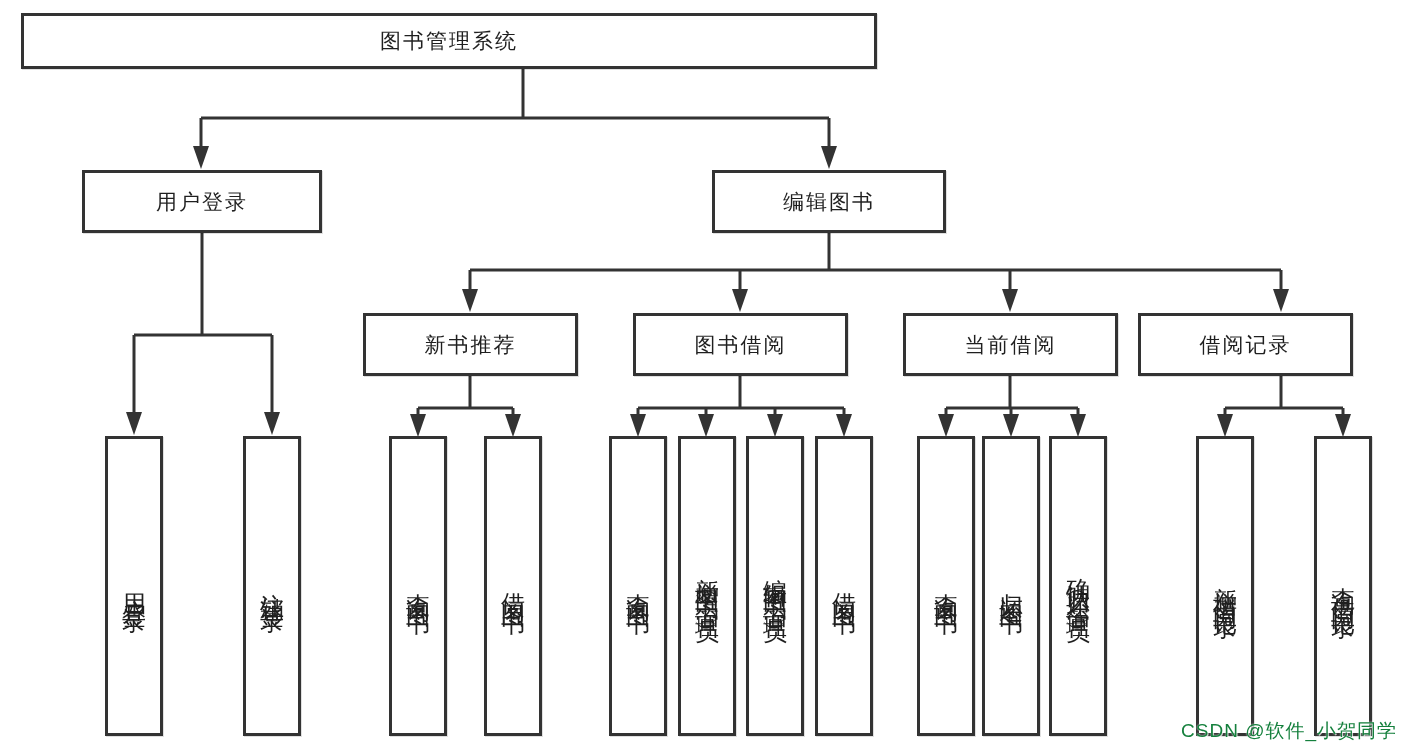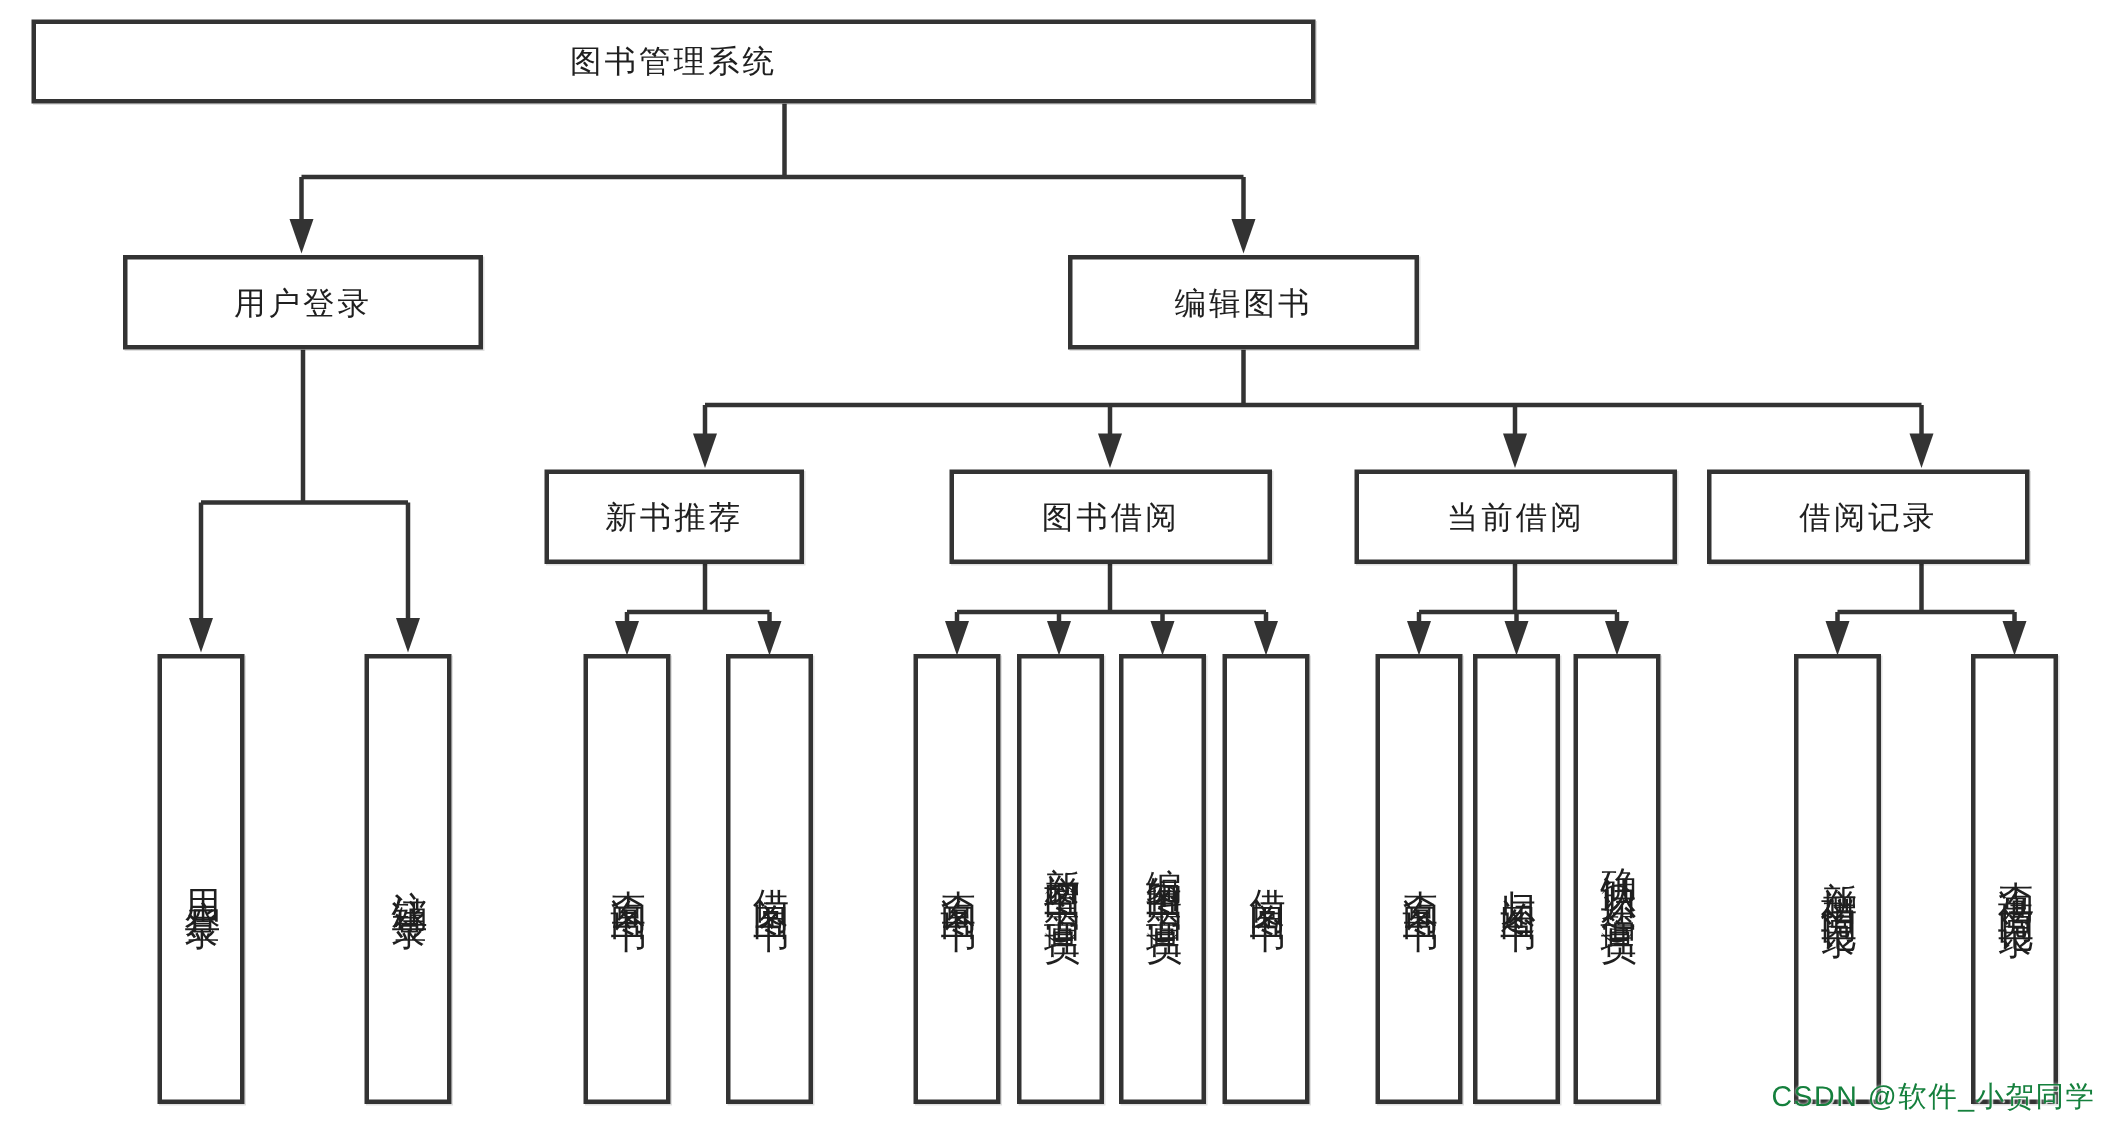--- a/index.html
+++ b/index.html
@@ -150,21 +150,21 @@
     <span>图书管理系统</span>
   </div>
 
   <div class="hbox" style="left:82px; top:170px; width:240px;">
     <span>用户登录</span>
   </div>
   <div class="hbox" style="left:712px; top:170px; width:234px;">
     <span>编辑图书</span>
   </div>
 
-  <div class="hbox" style="left:363px; top:313px; width:173px;">
+  <div class="hbox" style="left:363px; top:313px; width:215px;">
     <span>新书推荐</span>
   </div>
   <div class="hbox" style="left:633px; top:313px; width:215px;justify-content:center;">
     <span>图书借阅</span>
   </div>
   <div class="hbox" style="left:903px; top:313px; width:215px;">
     <span>当前借阅</span>
   </div>
   <div class="hbox" style="left:1138px; top:313px; width:215px;">
     <span>借阅记录</span>

